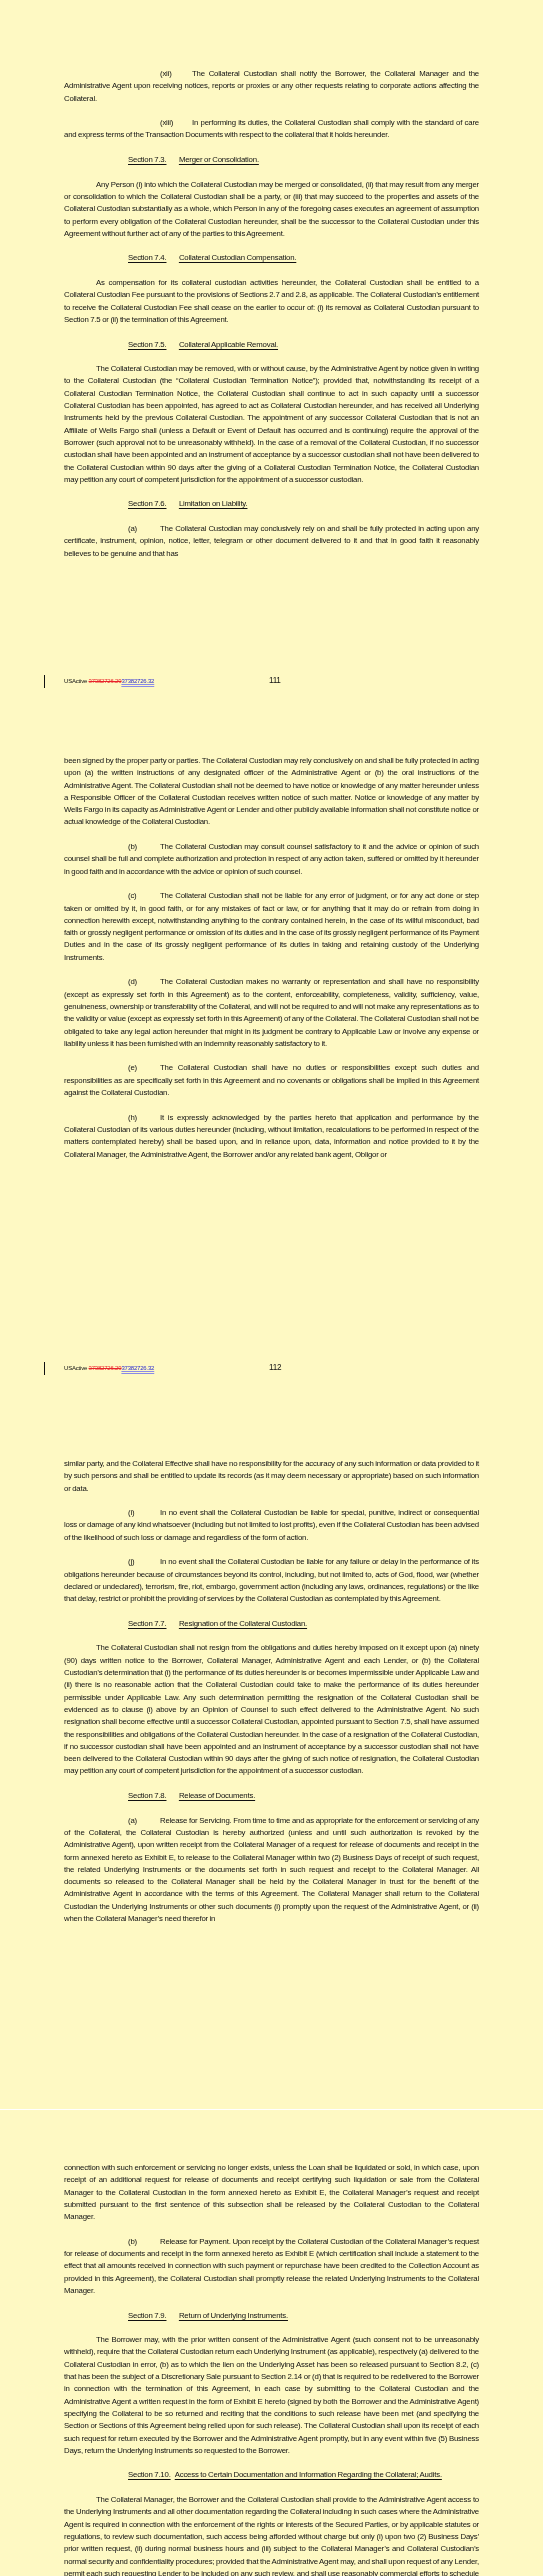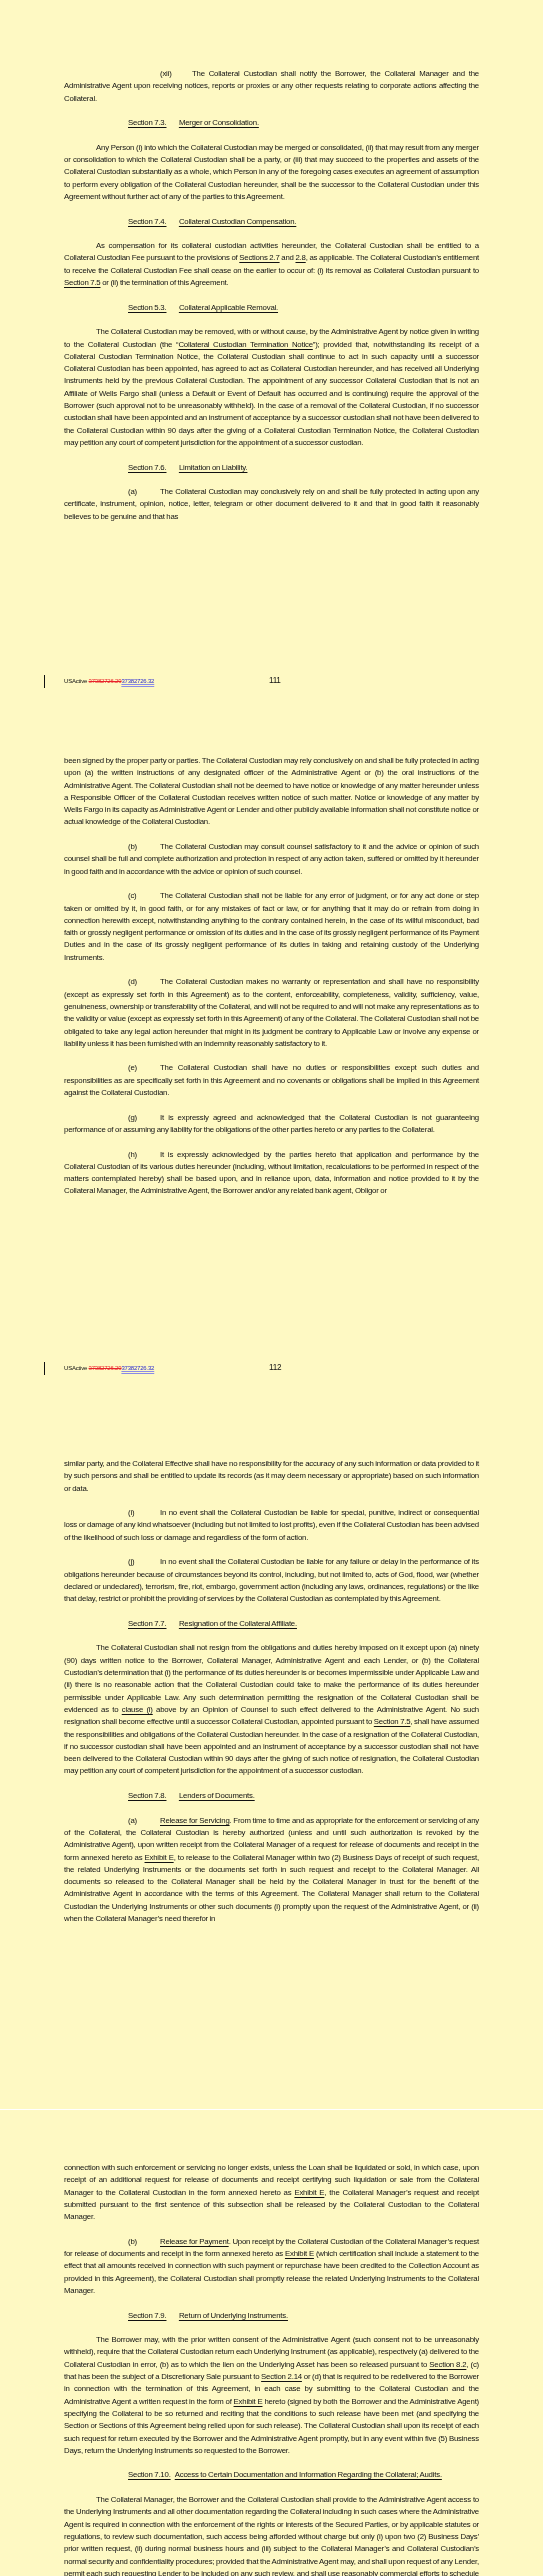--- a/index.html
+++ b/index.html
@@ -13,81 +13,81 @@
   .para.sub { text-indent: 64px; }
   .para.sub2 { text-indent: 96px; }
   .para.cont { text-indent: 0; }
   .para.last { margin-bottom: 0; }
   .marker { display: inline-block; min-width: 32px; text-indent: 0; }
   .heading { margin: 0 0 12.3px 0; text-indent: 32px; }
   .heading.wrap { text-align: justify; }
   .sec-num { text-decoration: underline; display: inline-block; min-width: 0; margin-right: 12.4px; text-underline-offset: 1.5px; }
   .sec-title { text-decoration: underline; text-underline-offset: 1.5px; }
   .heading.wrap .sec-num { margin-right: 4.1px; }
-  .u { text-decoration: underline; text-underline-offset: 1.5px; }
+  .u { text-underline-offset: 1.5px; }
   .footer { position: absolute; left: 0; width: 440px; height: 15.5px; text-decoration: underline; }
   .change-bar { position: absolute; left: 44px; top: -3.1px; width: 1px; height: 13.4px; background: #111; }
   .doc-id { position: absolute; left: 64px; top: 0; font-size: 6px; letter-spacing: -0.2px; white-space: nowrap; }
   .doc-id .old { color: #e8232a; text-decoration: line-through; }
   .doc-id .new { color: #2b2bd0; text-decoration: underline double; text-decoration-color: #8a8ae8; }
   .page-num { position: absolute; left: 269px; top: -2.1px; font-size: 8.2px; letter-spacing: -0.3px; }
 </style>
 </head>
 <body>
 
 <div class="page" style="top:0px;">
   <div class="content">
     <p class="para sub2"><span class="marker">(xii)</span><span>The Collateral Custodian shall notify the Borrower, the Collateral Manager and the Administrative Agent upon receiving notices, reports or proxies or any other requests relating to corporate actions affecting the Collateral.</span></p>
+    <p class="para sub2"><span class="marker">(xiii)</span><span>In performing its duties, the Collateral Custodian shall comply with the standard of care and express terms of the Transaction Documents with respect to the collateral that it holds hereunder.</span></p>
 
     <p class="heading"><span class="sec-num">Section 7.3.</span><span class="sec-title">Merger or Consolidation.</span></p>
     <p class="para">Any Person (i) into which the Collateral Custodian may be merged or consolidated, (ii) that may result from any merger or consolidation to which the Collateral Custodian shall be a party, or (iii) that may succeed to the properties and assets of the Collateral Custodian substantially as a whole, which Person in any of the foregoing cases executes an agreement of assumption to perform every obligation of the Collateral Custodian hereunder, shall be the successor to the Collateral Custodian under this Agreement without further act of any of the parties to this Agreement.</p>
 
     <p class="heading"><span class="sec-num">Section 7.4.</span><span class="sec-title">Collateral Custodian Compensation.</span></p>
     <p class="para"><span>As compensation for its collateral custodian activities hereunder, the Collateral Custodian shall be entitled to a Collateral Custodian Fee pursuant to the provisions of </span><span class="u">Sections 2.7</span><span> and </span><span class="u">2.8</span><span>, as applicable.  The Collateral Custodian’s entitlement to receive the Collateral Custodian Fee shall cease on the earlier to occur of:  (i) its removal as Collateral Custodian pursuant to </span><span class="u">Section 7.5</span><span> or (ii) the termination of this Agreement.</span></p>
 
-    <p class="heading"><span class="sec-num">Section 5.3.</span><span class="sec-title">Collateral Applicable Removal.</span></p>
+    <p class="heading"><span class="sec-num">Section 7.5.</span><span class="sec-title">Collateral Applicable Removal.</span></p>
     <p class="para"><span>The Collateral Custodian may be removed, with or without cause, by the Administrative Agent by notice given in writing to the Collateral Custodian (the “</span><span class="u">Collateral Custodian Termination Notice</span><span>”); provided that, notwithstanding its receipt of a Collateral Custodian Termination Notice, the Collateral Custodian shall continue to act in such capacity until a successor Collateral Custodian has been appointed, has agreed to act as Collateral Custodian hereunder, and has received all Underlying Instruments held by the previous Collateral Custodian.  The appointment of any successor Collateral Custodian that is not an Affiliate of Wells Fargo shall (unless a Default or Event of Default has occurred and is continuing) require the approval of the Borrower (such approval not to be unreasonably withheld).  In the case of a removal of the Collateral Custodian, if no successor custodian shall have been appointed and an instrument of acceptance by a successor custodian shall not have been delivered to the Collateral Custodian within 90 days after the giving of a Collateral Custodian Termination Notice, the Collateral Custodian may petition any court of competent jurisdiction for the appointment of a successor custodian.</span></p>
 
     <p class="heading"><span class="sec-num">Section 7.6.</span><span class="sec-title">Limitation on Liability.</span></p>
     <p class="para sub last"><span class="marker">(a)</span><span>The Collateral Custodian may conclusively rely on and shall be fully protected in acting upon any certificate, instrument, opinion, notice, letter, telegram or other document delivered to it and that in good faith it reasonably believes to be genuine and that has</span></p>
   </div>
   <div class="footer" style="top:678px;">
     <div class="change-bar"></div>
     <span class="doc-id"><span>USActive </span><span class="old">37382726.29</span><span class="new">37382726.32</span></span>
     <span class="page-num">111</span>
   </div>
 </div>
 
 <div class="page" style="top:703px;">
   <div class="content" style="top:52px;">
     <p class="para cont">been signed by the proper party or parties.  The Collateral Custodian may rely conclusively on and shall be fully protected in acting upon (a) the written instructions of any designated officer of the Administrative Agent or (b) the oral instructions of the Administrative Agent.  The Collateral Custodian shall not be deemed to have notice or knowledge of any matter hereunder unless a Responsible Officer of the Collateral Custodian receives written notice of such matter. Notice or knowledge of any matter by Wells Fargo in its capacity as Administrative Agent or Lender and other publicly available information shall not constitute notice or actual knowledge of the Collateral Custodian.</p>
     <p class="para sub"><span class="marker">(b)</span><span>The Collateral Custodian may consult counsel satisfactory to it and the advice or opinion of such counsel shall be full and complete authorization and protection in respect of any action taken, suffered or omitted by it hereunder in good faith and in accordance with the advice or opinion of such counsel.</span></p>
     <p class="para sub"><span class="marker">(c)</span><span>The Collateral Custodian shall not be liable for any error of judgment, or for any act done or step taken or omitted by it, in good faith, or for any mistakes of fact or law, or for anything that it may do or refrain from doing in connection herewith except, notwithstanding anything to the contrary contained herein, in the case of its willful misconduct, bad faith or grossly negligent performance or omission of its duties and in the case of its grossly negligent performance of its Payment Duties and in the case of its grossly negligent performance of its duties in taking and retaining custody of the Underlying Instruments.</span></p>
     <p class="para sub"><span class="marker">(d)</span><span>The Collateral Custodian makes no warranty or representation and shall have no responsibility (except as expressly set forth in this Agreement) as to the content, enforceability, completeness, validity, sufficiency, value, genuineness, ownership or transferability of the Collateral, and will not be required to and will not make any representations as to the validity or value (except as expressly set forth in this Agreement) of any of the Collateral.  The Collateral Custodian shall not be obligated to take any legal action hereunder that might in its judgment be contrary to Applicable Law or involve any expense or liability unless it has been furnished with an indemnity reasonably satisfactory to it.</span></p>
     <p class="para sub"><span class="marker">(e)</span><span>The Collateral Custodian shall have no duties or responsibilities except such duties and responsibilities as are specifically set forth in this Agreement and no covenants or obligations shall be implied in this Agreement against the Collateral Custodian.</span></p>
-    <p class="para sub"><span class="marker">(g)</span><span>It is expressly agreed and acknowledged that the Collateral Custodian is not guaranteeing performance of or assuming any liability for the obligations of the other parties hereto or any parties to the Collateral.</span></p>
     <p class="para sub last"><span class="marker">(h)</span><span>It is expressly acknowledged by the parties hereto that application and performance by the Collateral Custodian of its various duties hereunder (including, without limitation, recalculations to be performed in respect of the matters contemplated hereby) shall be based upon, and in reliance upon, data, information and notice provided to it by the Collateral Manager, the Administrative Agent, the Borrower and/or any related bank agent, Obligor or</span></p>
   </div>
   <div class="footer" style="top:662px;">
     <div class="change-bar"></div>
     <span class="doc-id"><span>USActive </span><span class="old">37382726.29</span><span class="new">37382726.32</span></span>
     <span class="page-num">112</span>
   </div>
 </div>
 
 <div class="page" style="top:1406px;">
   <div class="content" style="top:52px;">
     <p class="para cont">similar party, and the Collateral Effective shall have no responsibility for the accuracy of any such information or data provided to it by such persons and shall be entitled to update its records (as it may deem necessary or appropriate) based on such information or data.</p>
     <p class="para sub"><span class="marker">(i)</span><span>In no event shall the Collateral Custodian be liable for special, punitive, indirect or consequential loss or damage of any kind whatsoever (including but not limited to lost profits), even if the Collateral Custodian has been advised of the likelihood of such loss or damage and regardless of the form of action.</span></p>
     <p class="para sub"><span class="marker">(j)</span><span>In no event shall the Collateral Custodian be liable for any failure or delay in the performance of its obligations hereunder because of circumstances beyond its control, including, but not limited to, acts of God, flood, war (whether declared or undeclared), terrorism, fire, riot, embargo, government action (including any laws, ordinances, regulations) or the like that delay, restrict or prohibit the providing of services by the Collateral Custodian as contemplated by this Agreement.</span></p>
 
-    <p class="heading"><span class="sec-num">Section 7.7.</span><span class="sec-title">Resignation of the Collateral Affiliate.</span></p>
+    <p class="heading"><span class="sec-num">Section 7.7.</span><span class="sec-title">Resignation of the Collateral Custodian.</span></p>
     <p class="para"><span>The Collateral Custodian shall not resign from the obligations and duties hereby imposed on it except upon (a) ninety (90) days written notice to the Borrower, Collateral Manager, Administrative Agent and each Lender, or (b) the Collateral Custodian’s determination that (i) the performance of its duties hereunder is or becomes impermissible under Applicable Law and (ii) there is no reasonable action that the Collateral Custodian could take to make the performance of its duties hereunder permissible under Applicable Law.  Any such determination permitting the resignation of the Collateral Custodian shall be evidenced as to </span><span class="u">clause (i)</span><span> above by an Opinion of Counsel to such effect delivered to the Administrative Agent.  No such resignation shall become effective until a successor Collateral Custodian, appointed pursuant to </span><span class="u">Section 7.5</span><span>, shall have assumed the responsibilities and obligations of the Collateral Custodian hereunder.  In the case of a resignation of the Collateral Custodian, if no successor custodian shall have been appointed and an instrument of acceptance by a successor custodian shall not have been delivered to the Collateral Custodian within 90 days after the giving of such notice of resignation, the Collateral Custodian may petition any court of competent jurisdiction for the appointment of a successor custodian.</span></p>
 
-    <p class="heading"><span class="sec-num">Section 7.8.</span><span class="sec-title">Lenders of Documents.</span></p>
+    <p class="heading"><span class="sec-num">Section 7.8.</span><span class="sec-title">Release of Documents.</span></p>
     <p class="para sub last"><span class="marker">(a)</span><span class="u">Release for Servicing</span><span>.  From time to time and as appropriate for the enforcement or servicing of any of the Collateral, the Collateral Custodian is hereby authorized (unless and until such authorization is revoked by the Administrative Agent), upon written receipt from the Collateral Manager of a request for release of documents and receipt in the form annexed hereto as </span><span class="u">Exhibit E</span><span>, to release to the Collateral Manager within two (2) Business Days of receipt of such request, the related Underlying Instruments or the documents set forth in such request and receipt to the Collateral Manager.  All documents so released to the Collateral Manager shall be held by the Collateral Manager in trust for the benefit of the Administrative Agent in accordance with the terms of this Agreement.  The Collateral Manager shall return to the Collateral Custodian the Underlying Instruments or other such documents (i) promptly upon the request of the Administrative Agent, or (ii) when the Collateral Manager’s need therefor in</span></p>
   </div>
 </div>
 
 <div class="page" style="top:2110px;">
   <div class="content" style="top:52px;">
     <p class="para cont"><span>connection with such enforcement or servicing no longer exists, unless the Loan shall be liquidated or sold, in which case, upon receipt of an additional request for release of documents and receipt certifying such liquidation or sale from the Collateral Manager to the Collateral Custodian in the form annexed hereto as </span><span class="u">Exhibit E</span><span>, the Collateral Manager’s request and receipt submitted pursuant to the first sentence of this subsection shall be released by the Collateral Custodian to the Collateral Manager.</span></p>
     <p class="para sub"><span class="marker">(b)</span><span class="u">Release for Payment</span><span>.  Upon receipt by the Collateral Custodian of the Collateral Manager’s request for release of documents and receipt in the form annexed hereto as </span><span class="u">Exhibit E</span><span> (which certification shall include a statement to the effect that all amounts received in connection with such payment or repurchase have been credited to the Collection Account as provided in this Agreement), the Collateral Custodian shall promptly release the related Underlying Instruments to the Collateral Manager.</span></p>
 
     <p class="heading"><span class="sec-num">Section 7.9.</span><span class="sec-title">Return of Underlying Instruments.</span></p>

